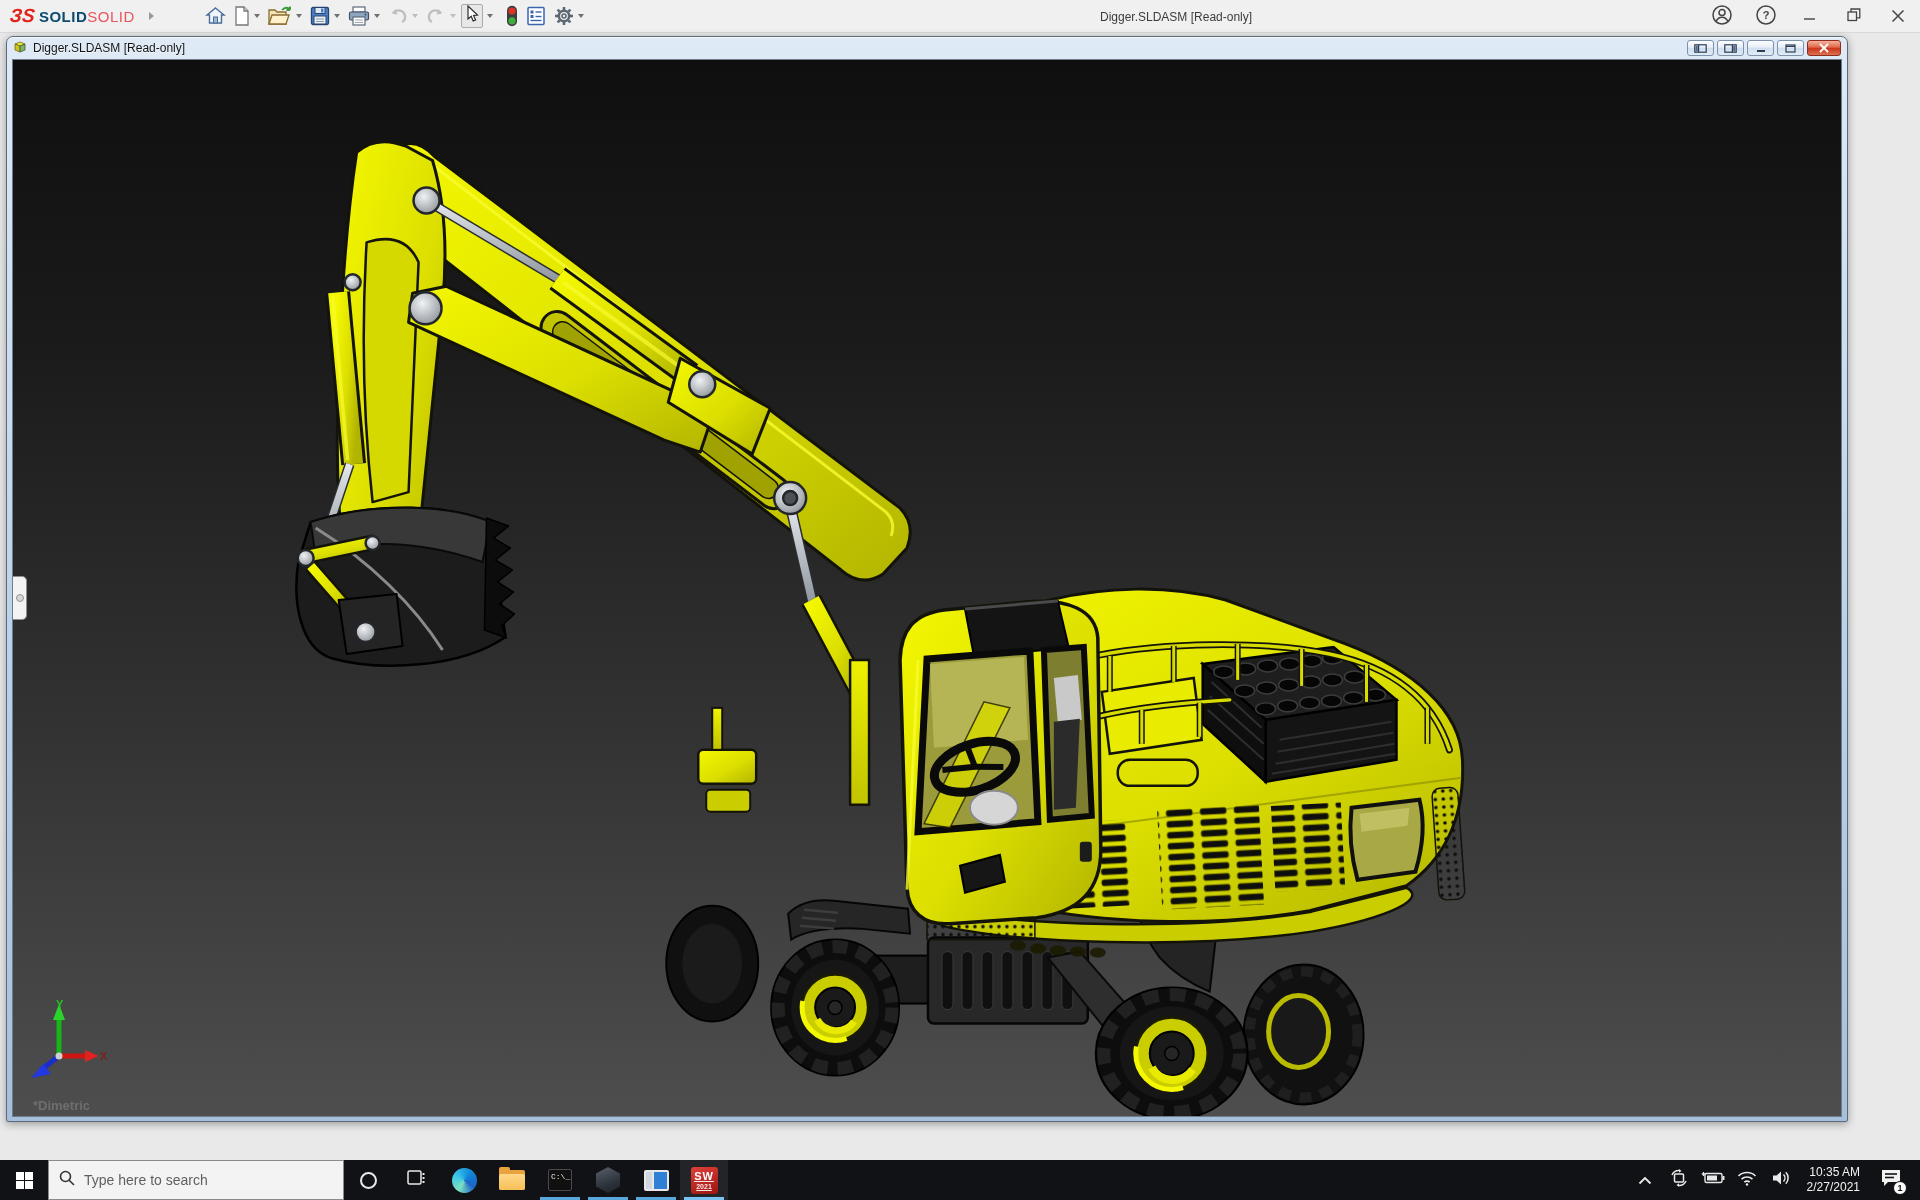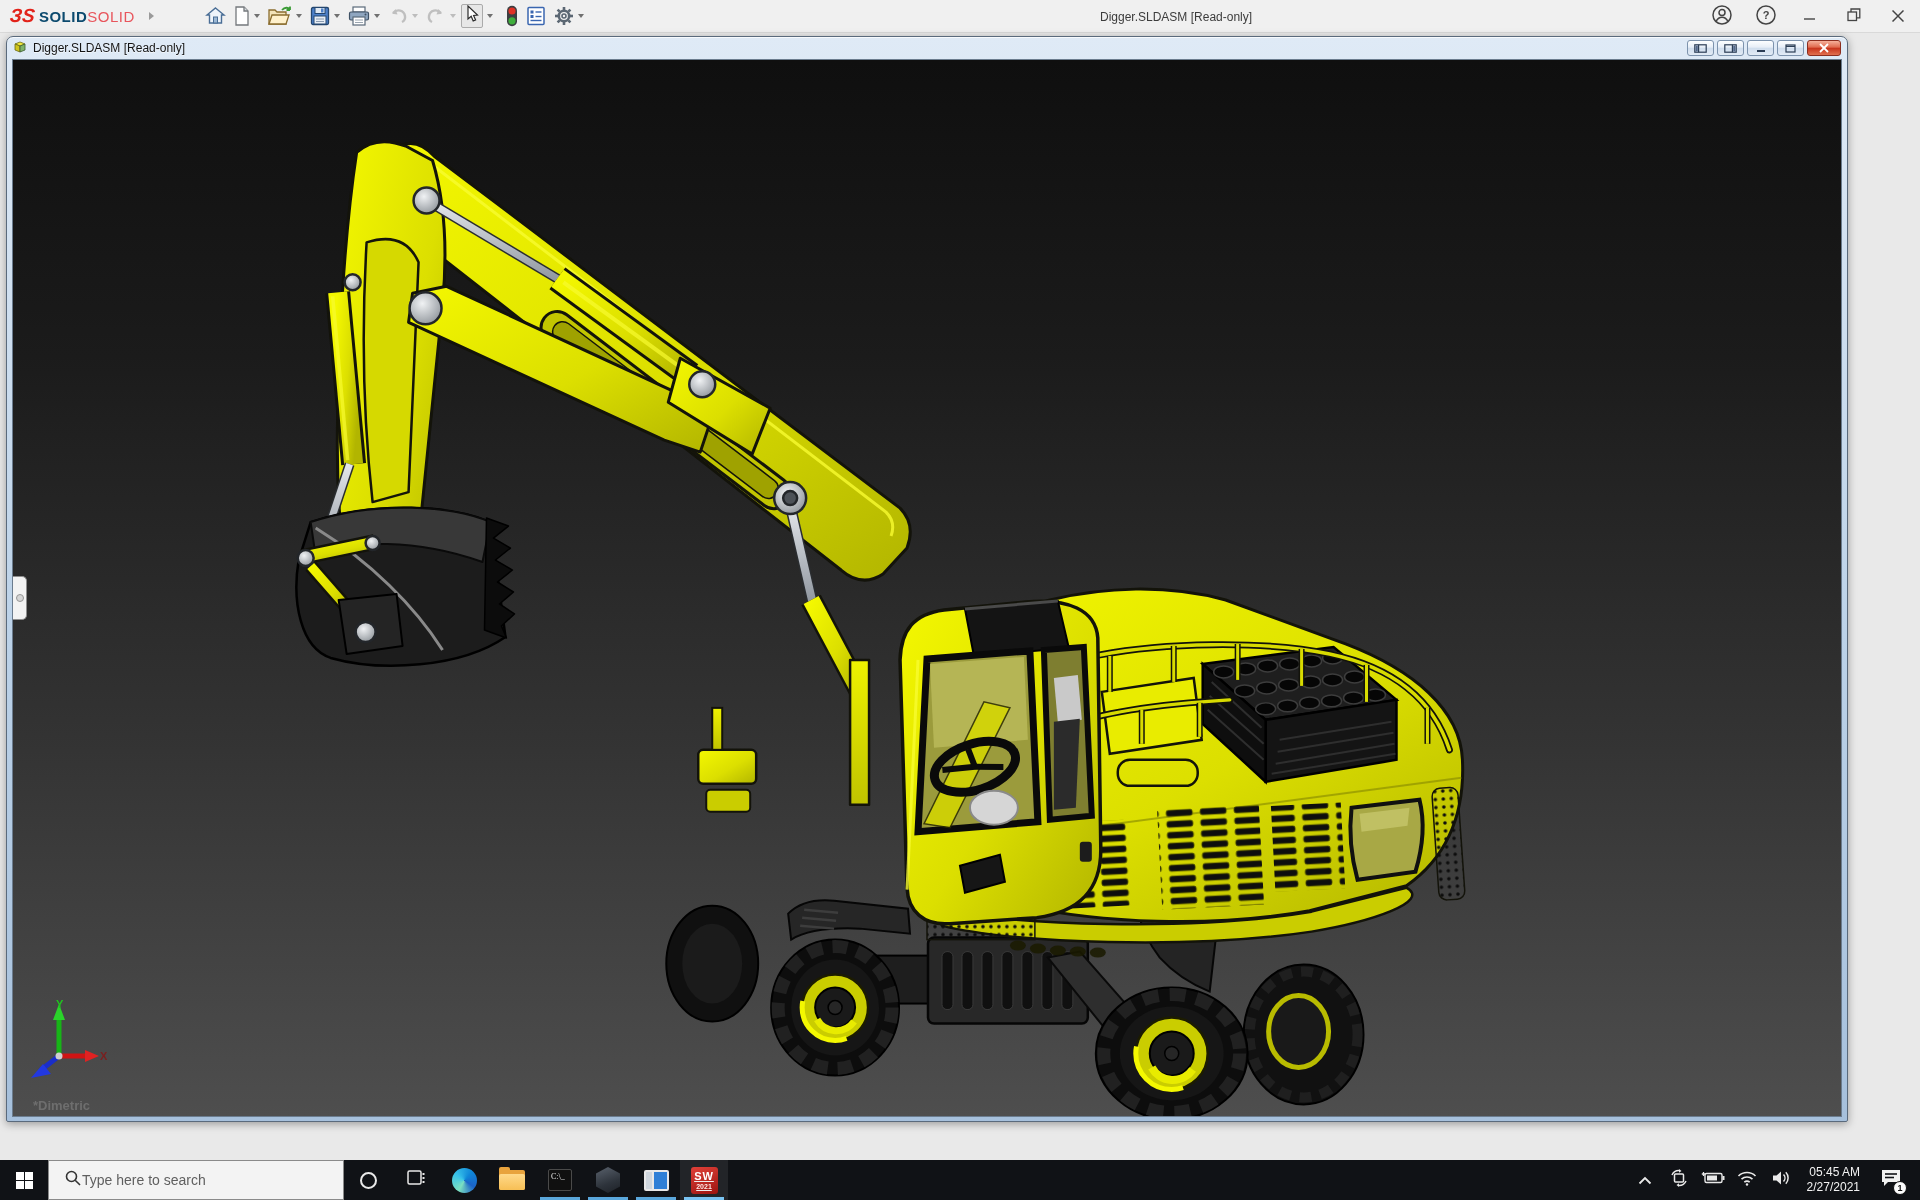--- a/index.html
+++ b/index.html
@@ -48,36 +48,36 @@
   .paneltab .knob { width:8px; height:8px; border-radius:50%; background:#d6d6d6; border:1px solid #979797; }
   .viewlabel { position:absolute; left:20px; bottom:3px; font-size:13px; font-weight:bold; color:#6e6e6e; }
   .triad { position:absolute; left:10px; bottom:28px; }
 
   
   .taskbar { position:absolute; left:0; bottom:0; width:1920px; height:40px; background:#101216;
              display:flex; align-items:stretch; color:#eee; }
   .startbtn { width:48px; display:flex; align-items:center; justify-content:center; }
   .winlogo { display:grid; grid-template-columns:8px 8px; grid-template-rows:8px 8px; gap:1px; }
   .winlogo span { background:#fff; }
-  .searchbox { width:296px; margin:0; background:#f3f3f3; border:1px solid #8a8a8a; display:flex; align-items:center; padding:0 16px; gap:1px; }
+  .searchbox { width:296px; margin:0; background:#f3f3f3; border:1px solid #8a8a8a; display:flex; align-items:center; padding:0 10px; gap:9px; }
   .searchbox input { border:none; outline:none; background:transparent; font-size:14px; color:#444; width:230px; font-family:"Liberation Sans",sans-serif; }
   .searchbox input::placeholder { color:#5f5f5f; opacity:1; }
   .tbapp { width:48px; position:relative; display:flex; align-items:center; justify-content:center; }
   .tbapp.active { background:rgba(255,255,255,.08); }
   .runline { position:absolute; bottom:0; left:4px; right:4px; height:3px; background:#5aa7dc; }
   .tbapp.active .runline { background:#79c3f2; }
   .edgeball { width:25px; height:25px; border-radius:50%;
               background:conic-gradient(from 210deg, #7ce0c0, #38c3ea 95deg, #0f86d8 190deg, #1b63c8 275deg, #7ce0c0 360deg); }
   .cortana { width:17px; height:17px; border:2px solid #e9e9e9; border-radius:50%; }
   .folder { position:relative; width:26px; height:20px; }
   .folder .back { position:absolute; left:0; top:0; width:26px; height:20px; background:#e8a33d; border-radius:2px; }
   .folder .tab { position:absolute; left:0; top:-3px; width:11px; height:6px; background:#e8a33d; border-radius:2px 2px 0 0; }
   .folder .front { position:absolute; left:0; top:4px; width:26px; height:16px; background:linear-gradient(180deg,#ffd98a,#f7bf55); border-radius:2px; }
   .cmdicon { width:24px; height:22px; background:#101010; border:1px solid #4a4a4a; border-radius:2px;
-             font-family:Liberation Serif, serif; font-size:8px; color:#e8e8e8; padding:2px 0 0 2px; }
+             font-family:Liberation Mono, monospace; font-size:8px; color:#e8e8e8; padding:2px 0 0 2px; }
   .hexicon { width:24px; height:26px; background:linear-gradient(160deg,#59616c,#2e343c 60%,#1d2127);
              clip-path:polygon(50% 0,100% 25%,100% 75%,50% 100%,0 75%,0 25%); }
   .winappicon { width:25px; height:21px; background:#e8e8e8; border-radius:2px; padding:2px; display:flex; gap:2px; }
   .winappicon .side { width:6px; height:100%; background:#cfd6dd; }
   .winappicon .main { flex:1; background:#2f7fd6; }
   .swicon { width:27px; height:27px; background:linear-gradient(160deg,#e04038,#9c1410); border-radius:3px;
             display:flex; flex-direction:column; align-items:center; justify-content:center; line-height:1;text-decoration:underline; }
   .swicon .sw { color:#fff; font-weight:bold; font-size:11px; letter-spacing:1px; }
   .swicon .yr { color:#ffe9e7; font-weight:bold; font-size:7px; margin-top:1px; }
   .trayzone { margin-left:auto; display:flex; align-items:center; gap:10px; padding-right:12px; }
@@ -702,21 +702,21 @@
             <circle cx="10" cy="13.5" r="1.2" fill="#e9e9e9" stroke="none"></circle>
           </svg></span>
     </div>
     <div class="trayic">
       <span><svg width="20" height="16" viewBox="0 0 20 16">
             <path d="M2 5.5 L5.5 5.5 L10 1.5 L10 14.5 L5.5 10.5 L2 10.5 Z" fill="#e9e9e9"></path>
             <path d="M12.5 4.5 A5 5 0 0 1 12.5 11.5 M14.8 2.3 A8.2 8.2 0 0 1 14.8 13.7" fill="none" stroke="#e9e9e9" stroke-width="1.5"></path>
           </svg></span>
     </div>
     <div class="clock">
-      <div>05:45 AM</div>
+      <div>10:35 AM</div>
       <div>2/27/2021</div>
     </div>
     <div class="actioncenter">
       <span><svg width="22" height="20" viewBox="0 0 22 20">
             <path d="M2 2 L20 2 L20 14 L8 14 L4 18 L4 14 L2 14 Z" fill="#f2f2f2"></path>
             <line x1="5" y1="6" x2="17" y2="6" stroke="#101216" stroke-width="1.6"></line>
             <line x1="5" y1="9.5" x2="14" y2="9.5" stroke="#101216" stroke-width="1.6"></line>
           </svg></span>
       <span class="accbadge">1</span>
     </div>

